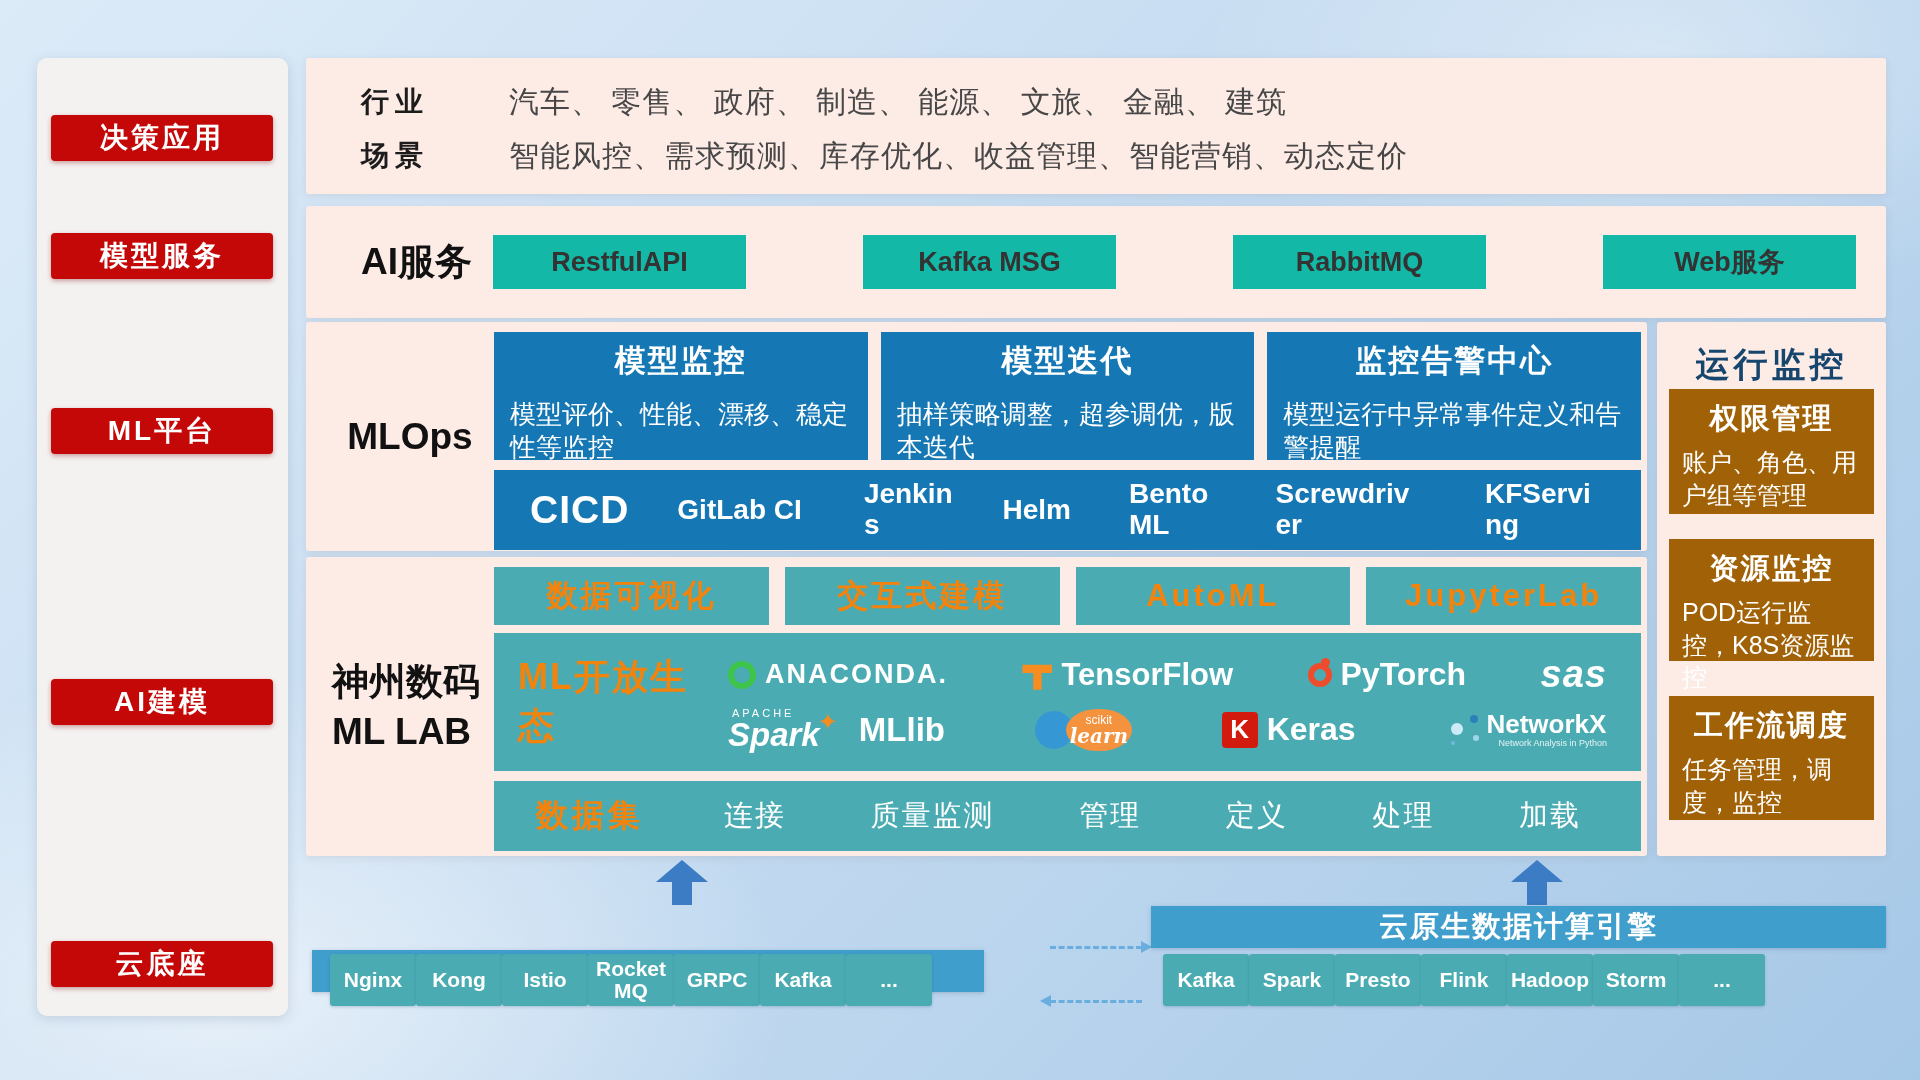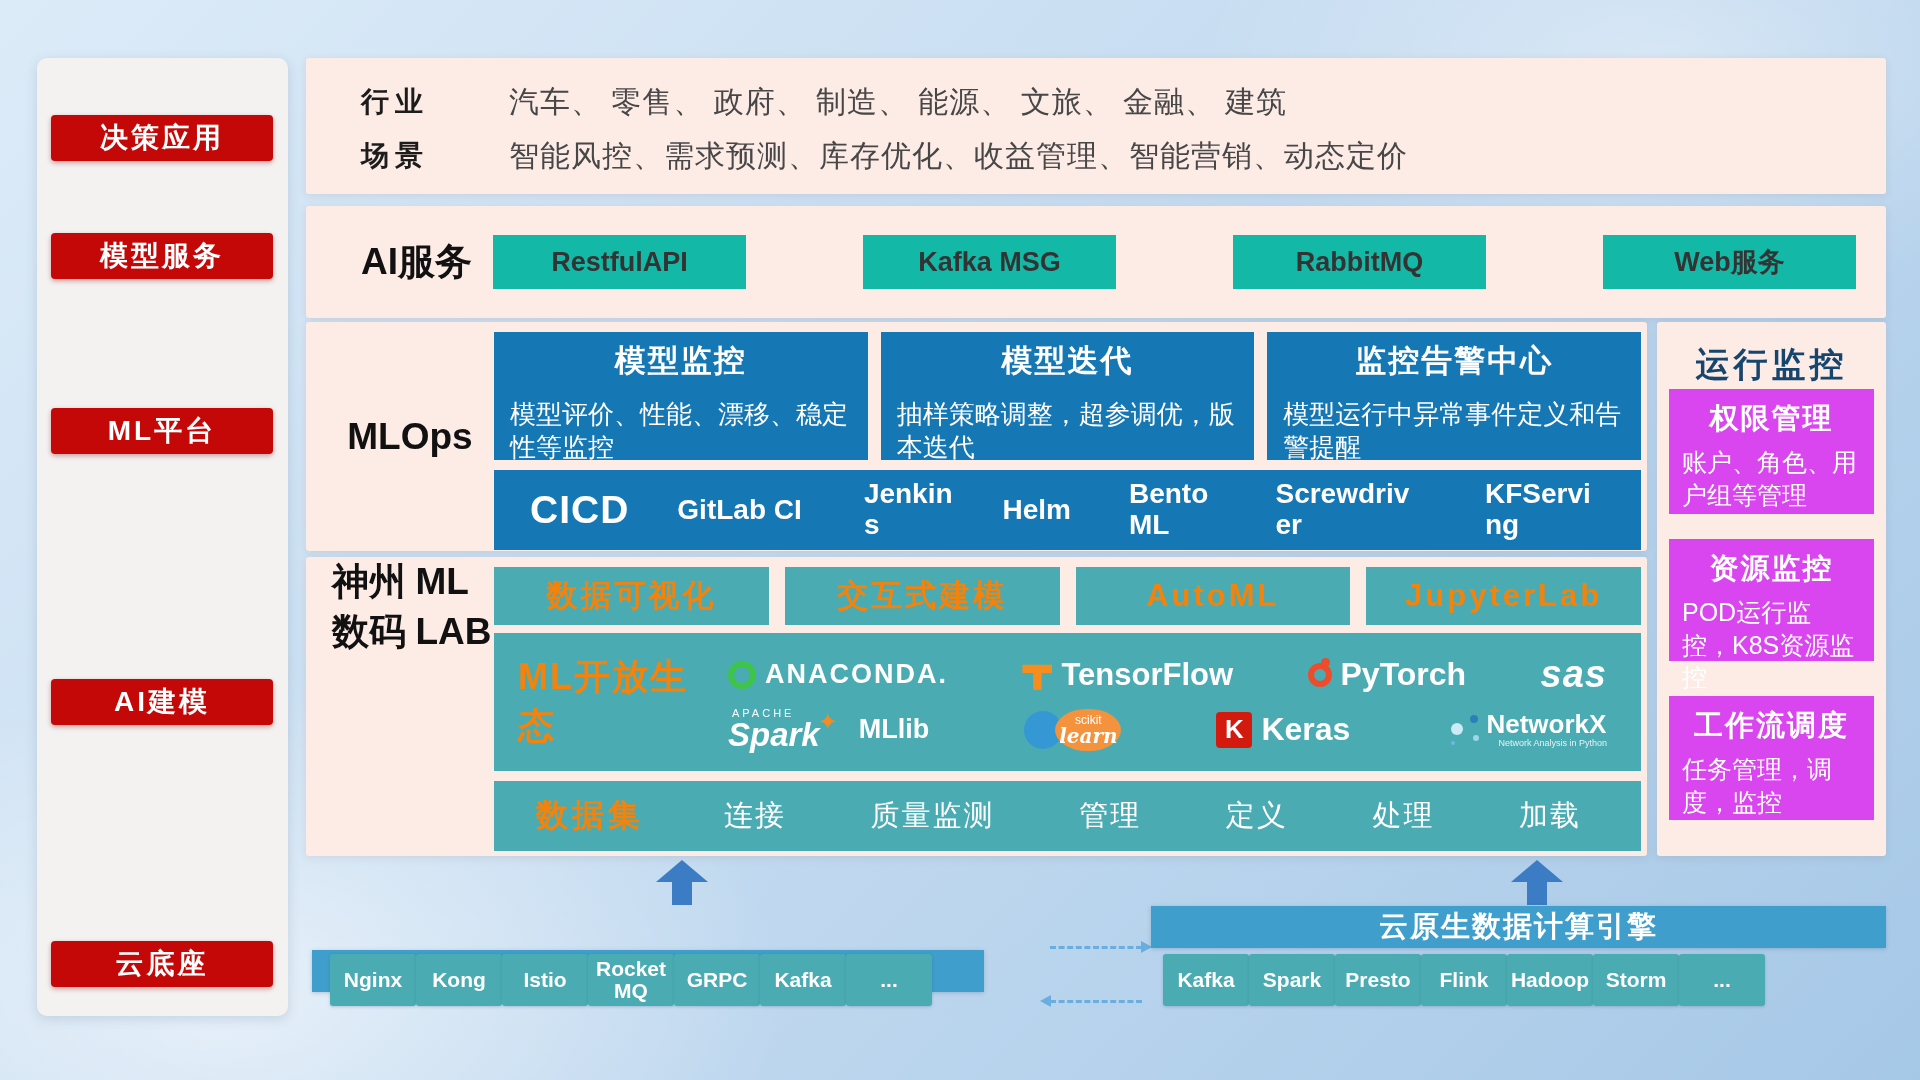--- a/index.html
+++ b/index.html
@@ -39,58 +39,58 @@
   .mlops-card{flex:1;background:#1577b3;color:#fff;padding:8px 16px;}
   .mlops-card .t{text-align:center;font-size:31px;font-weight:bold;margin-bottom:16px;letter-spacing:2px;}
   .mlops-card .d{font-size:26px;line-height:1.25;}
   .cicd{position:absolute;left:188px;top:148px;width:1147px;height:80px;background:#1577b3;color:#fff;display:flex;align-items:center;padding:0 36px;}
   .cicd-label{font-size:39px;font-weight:bold;margin-right:48px;letter-spacing:1px;}
   .cicd-items{flex:1;display:flex;align-items:center;justify-content:space-between;}
   .cicd-item{font-size:28px;font-weight:bold;word-break:break-all;line-height:1.1;}
   .ci-0{width:140px;} .ci-1{width:92px;} .ci-2{width:80px;} .ci-3{width:100px;} .ci-4{width:142px;} .ci-5{width:120px;margin-left:21px;}
 
   
-  .lab-label{position:absolute;left:26px;top:0;width:162px;height:100%;display:flex;flex-direction:row;justify-content:center;font-size:37px;font-weight:bold;color:#111;line-height:1.35;}
+  .lab-label{position:absolute;left:26px;top:0;width:162px;height:100%;display:flex;flex-direction:column;justify-content:center;font-size:37px;font-weight:bold;color:#111;line-height:1.35;}
   .lab-tools{position:absolute;left:188px;top:10px;width:1147px;height:58px;display:flex;gap:16px;}
   .tool{flex:1;background:#4aacb2;color:#f2830d;display:flex;align-items:center;justify-content:center;font-size:31px;font-weight:bold;letter-spacing:3px;}
   .eco{position:absolute;left:188px;top:76px;width:1147px;height:138px;background:#4aacb2;display:flex;align-items:center;padding:0 24px;}
   .eco-label{width:200px;color:#f2830d;font-size:36px;font-weight:bold;letter-spacing:2px;}
   .eco-logos{flex:1;display:flex;flex-direction:column;justify-content:center;gap:12px;}
   .eco-row{display:flex;align-items:center;justify-content:space-between;padding:0 10px;}
   .logo{display:inline-flex;align-items:center;gap:9px;color:#fff;}
   .ana-ring{width:28px;height:28px;border:6px solid #3ec44a;border-radius:50%;display:inline-block;}
   .ana-text{font-size:27px;font-weight:bold;letter-spacing:2px;}
   .tf-mark{width:30px;height:30px;background:#f78c1f;display:inline-block;clip-path:polygon(0 16%,100% 16%,100% 44%,64% 44%,64% 100%,36% 100%,36% 44%,0 44%);}
   .tf-text{font-size:31px;font-weight:bold;}
   .pt-mark{position:relative;width:24px;height:24px;border:6px solid #ee4c2c;border-radius:50%;display:inline-block;}
   .pt-mark::after{content:"";position:absolute;top:-11px;right:-4px;width:9px;height:9px;border-radius:50%;background:#ee4c2c;}
   .pt-text{font-size:32px;font-weight:bold;}
   .sas-text{font-size:38px;font-weight:bold;font-style:italic;letter-spacing:1px;}
   .spark-stack{display:inline-flex;flex-direction:column;line-height:1;}
   .spark-top{font-size:11px;letter-spacing:3px;margin-left:4px;}
   .spark-main{font-size:33px;font-weight:bold;font-style:italic;display:flex;align-items:flex-start;line-height:.95;}
   .spark-star{color:#f68b1f;font-size:24px;margin-left:-2px;margin-top:-8px;font-style:normal;}
-  .mllib-text{font-size:27px;font-weight:bold;margin-left:12px;}
+  .mllib-text{font-size:33px;font-weight:bold;margin-left:12px;}
   .skl-blue{width:38px;height:38px;border-radius:50%;background:#3598d4;display:inline-block;}
   .skl-orange{margin-left:-16px;width:66px;height:42px;background:#f4923e;border-radius:50%/52%;display:inline-flex;flex-direction:column;align-items:center;justify-content:center;line-height:1;}
   .skl-top{font-size:12px;}
   .skl-main{font-size:20px;font-weight:bold;font-style:italic;font-family:"DejaVu Serif",serif;}
   .keras-k{width:36px;height:36px;background:#d31a0e;color:#fff;display:inline-flex;align-items:center;justify-content:center;font-size:26px;font-weight:bold;border-radius:4px;}
   .keras-text{font-size:32px;font-weight:bold;}
   .nx-mark{width:12px;height:12px;border-radius:50%;background:#cdeaf7;display:inline-block;margin:0 14px 0 6px;box-shadow:17px -10px 0 -2px #2c7fb8,19px 9px 0 -3px #9fd5ee,-4px 14px 0 -4px #6db9e3;}
   .nx-stack{display:inline-flex;flex-direction:column;line-height:1.1;}
   .nx-text{font-size:26px;font-weight:bold;}
   .nx-sub{font-size:9px;opacity:.85;margin-left:12px;}
   .dataset{position:absolute;left:188px;top:224px;width:1147px;height:70px;background:#4aacb2;display:flex;align-items:center;padding:0 42px;}
   .ds-label{width:188px;color:#f2830d;font-size:32px;font-weight:bold;letter-spacing:4px;}
   .ds-items{flex:1;display:flex;justify-content:space-between;color:#fff;font-size:29px;padding-right:18px;letter-spacing:2px;}
 
   
   .mon-title{position:absolute;top:20px;left:0;width:100%;text-align:center;font-size:34px;font-weight:bold;color:#16456e;letter-spacing:4px;}
-  .mon-card{position:absolute;left:12px;width:205px;background:#d946ef;color:#fff;padding:10px 13px;}
+  .mon-card{position:absolute;left:12px;width:205px;background:#a16207;color:#fff;padding:10px 13px;}
   .mon-card .t{text-align:center;font-size:29px;font-weight:bold;margin-bottom:7px;letter-spacing:2px;}
   .mon-card .d{font-size:25px;line-height:1.3;}
   .mc-0{top:67px;height:125px;} .mc-1{top:217px;height:122px;} .mc-2{top:374px;height:124px;}
 
   
   .bar{position:absolute;height:42px;background:#3f9ecb;color:#fff;display:flex;align-items:center;justify-content:center;font-size:29px;font-weight:bold;letter-spacing:2px;box-shadow:0 1px 4px rgba(40,80,120,.25);}
   .chips{position:absolute;display:flex;}
   .chip{width:86px;height:52px;background:#4aacb2;color:#fff;display:flex;align-items:center;justify-content:center;text-align:center;font-size:21px;font-weight:bold;line-height:1.05;border-radius:3px;padding:2px;word-break:break-all;box-shadow:0 1px 3px rgba(40,80,120,.25);}
 
   .up-arrow{position:absolute;width:52px;}

